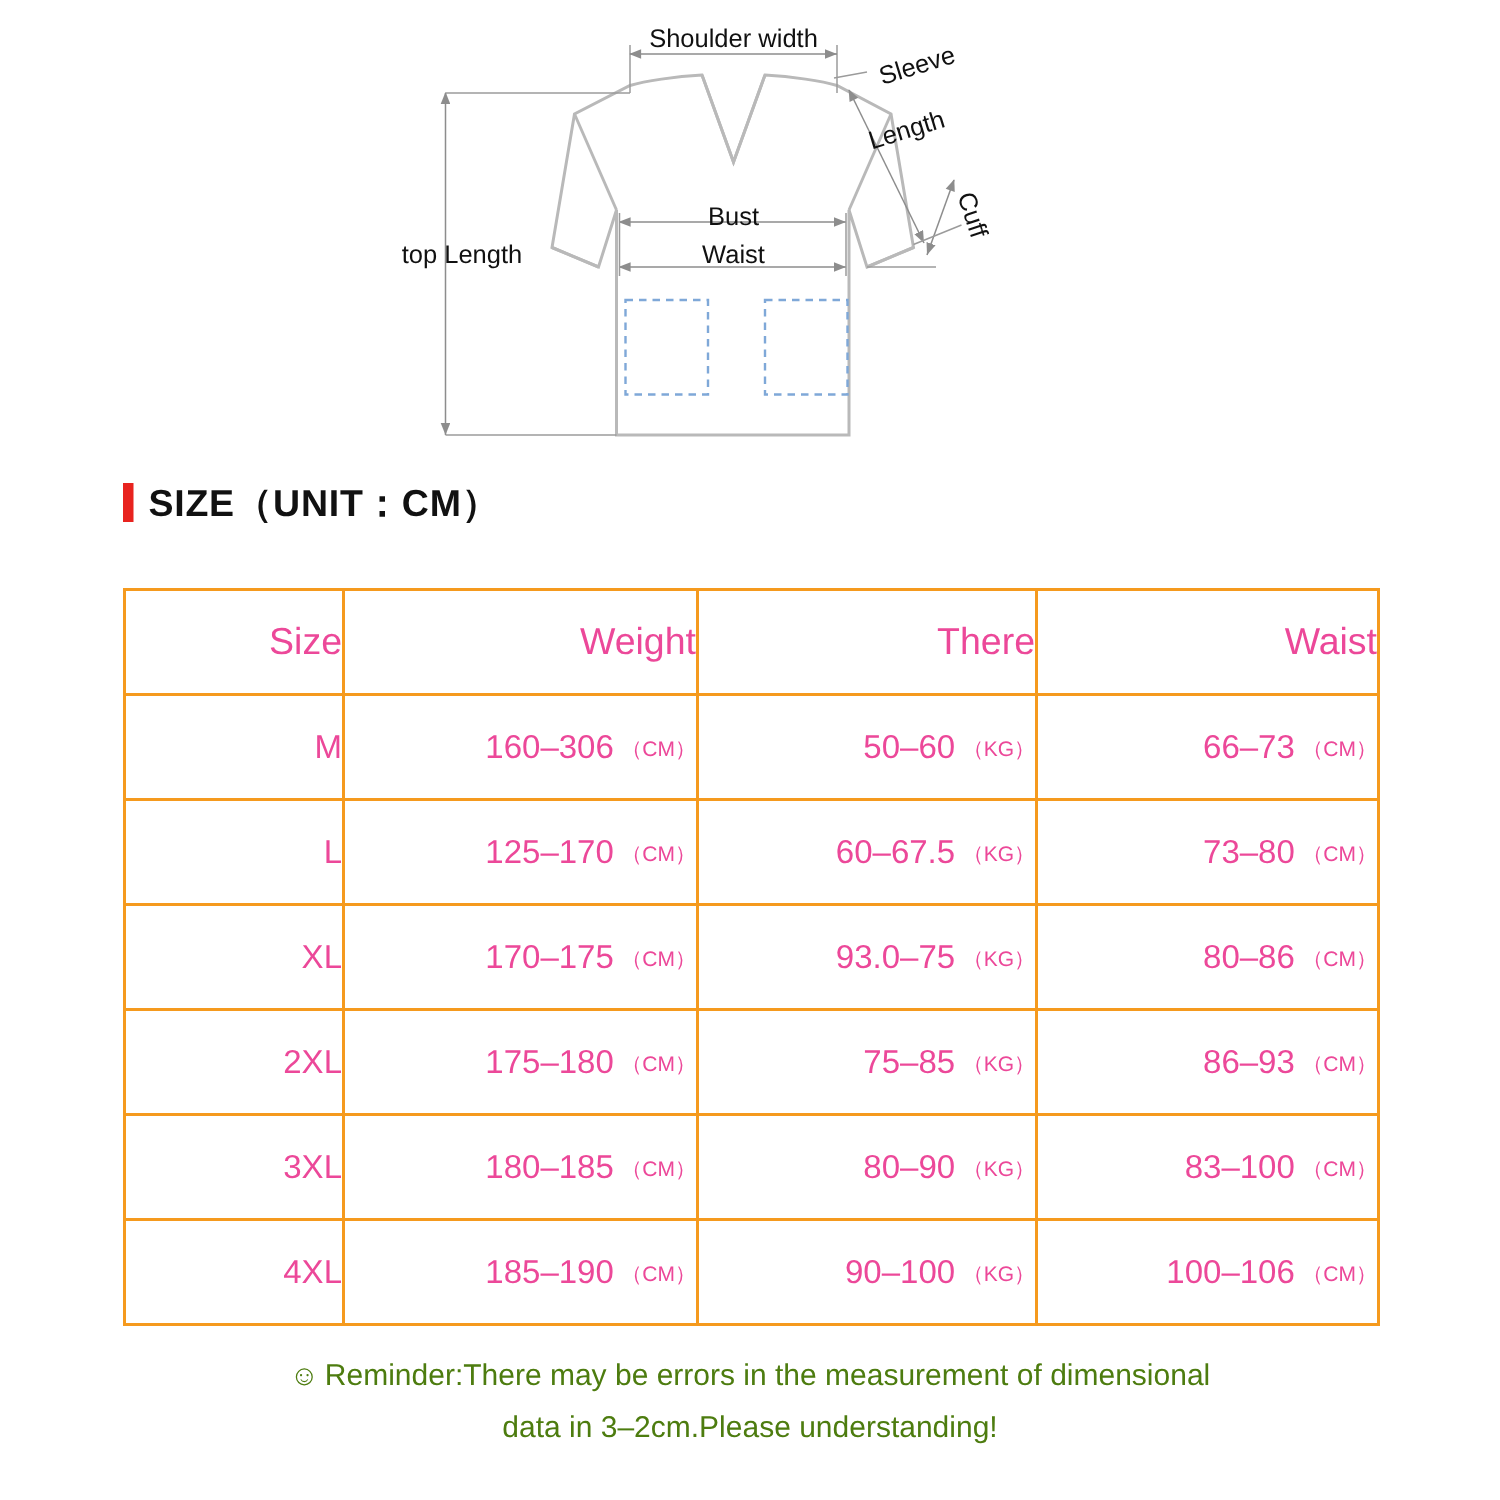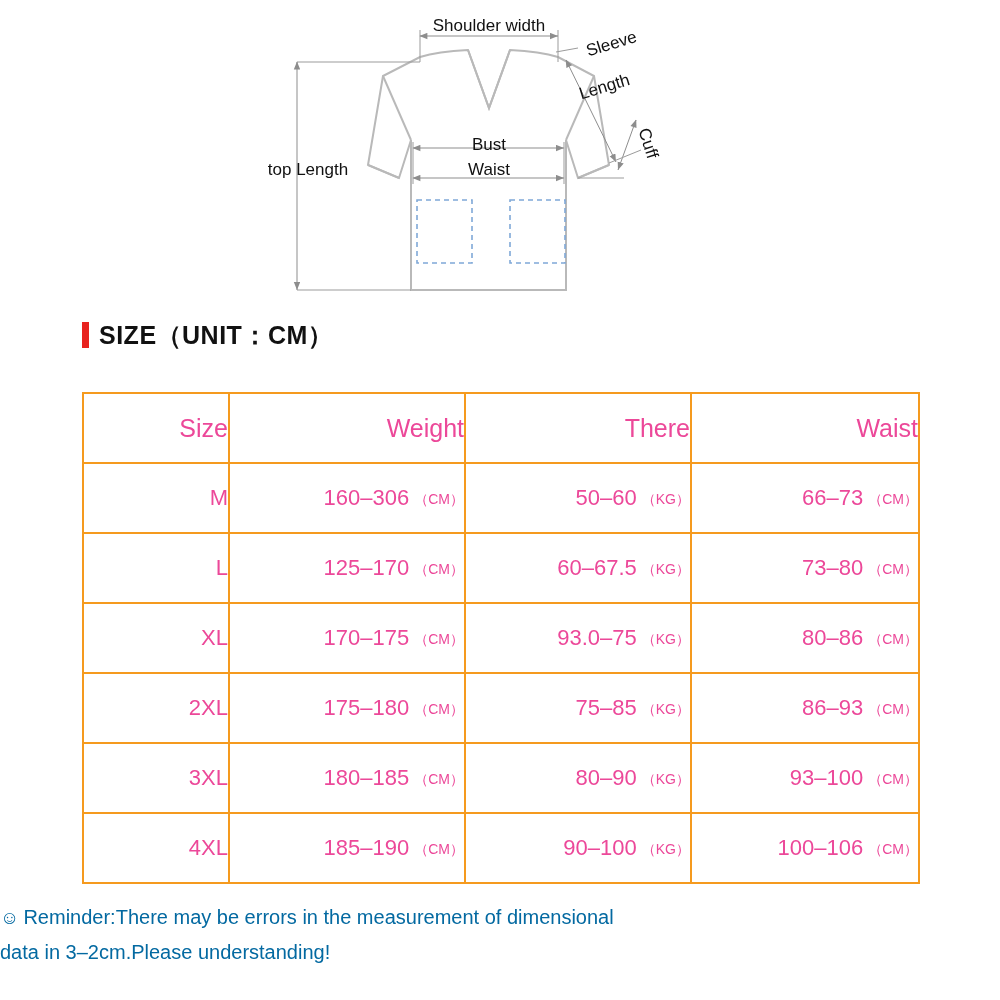--- a/index.html
+++ b/index.html
@@ -83,22 +83,23 @@
     margin-left: 5px;
     vertical-align: 1px;
   }
 
   
   .reminder {
     position: absolute;
     left: 0;
     top: 900px;
     width: 1000px;
+    text-align: center;
     font-size: 20px;
-    color: #0369a1;
+    color: #4d7c0f;
     line-height: 34px;
   }
   .reminder .smiley {
     font-size: 19px;
     margin-right: 4px;
   }
 </style>
 </head>
 <body>
 
@@ -231,21 +232,21 @@
     <tr>
       <td>2XL</td>
       <td><span class="cell-main">175–180</span><span class="cell-unit">（CM）</span></td>
       <td><span class="cell-main">75–85</span><span class="cell-unit">（KG）</span></td>
       <td><span class="cell-main">86–93</span><span class="cell-unit">（CM）</span></td>
     </tr>
     <tr>
       <td>3XL</td>
       <td><span class="cell-main">180–185</span><span class="cell-unit">（CM）</span></td>
       <td><span class="cell-main">80–90</span><span class="cell-unit">（KG）</span></td>
-      <td><span class="cell-main">93–100</span><span class="cell-unit">（CM）</span></td>
+      <td><span class="cell-main">83–100</span><span class="cell-unit">（CM）</span></td>
     </tr>
     <tr>
       <td>4XL</td>
       <td><span class="cell-main">185–190</span><span class="cell-unit">（CM）</span></td>
       <td><span class="cell-main">90–100</span><span class="cell-unit">（KG）</span></td>
       <td><span class="cell-main">100–106</span><span class="cell-unit">（CM）</span></td>
     </tr>
   </tbody>
 </table>
 

